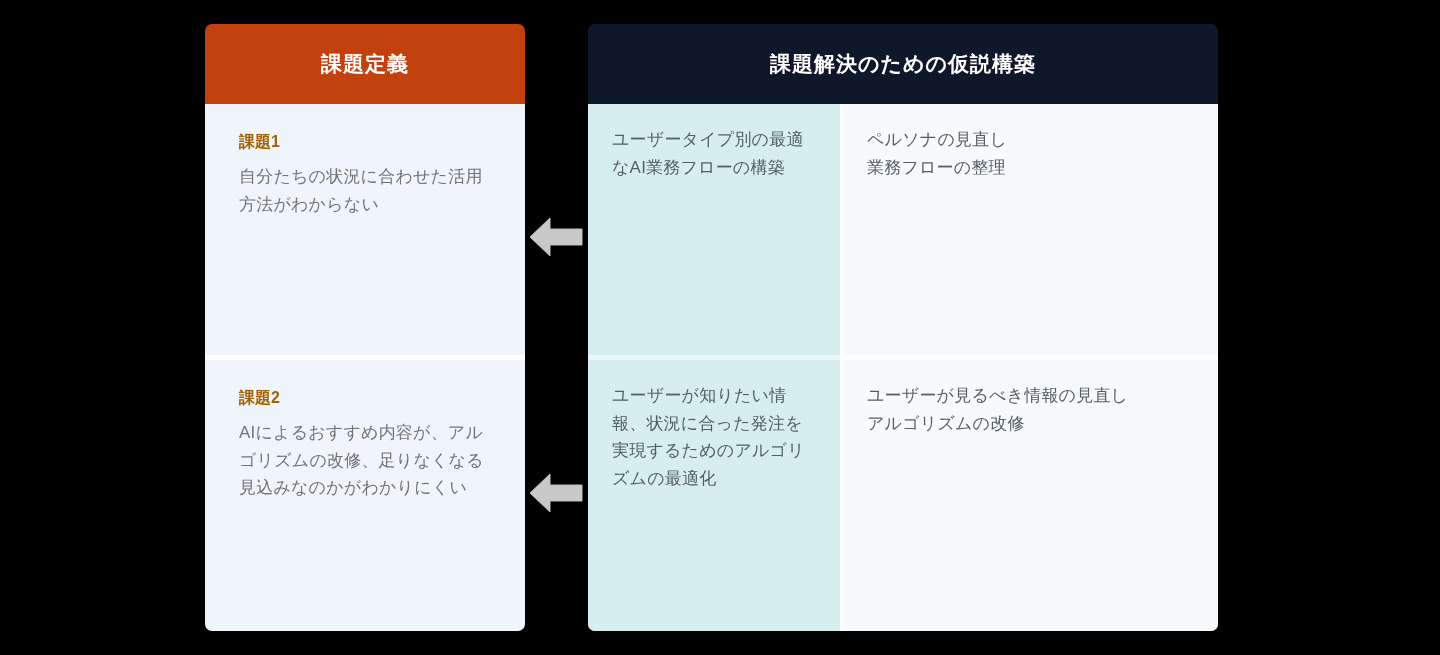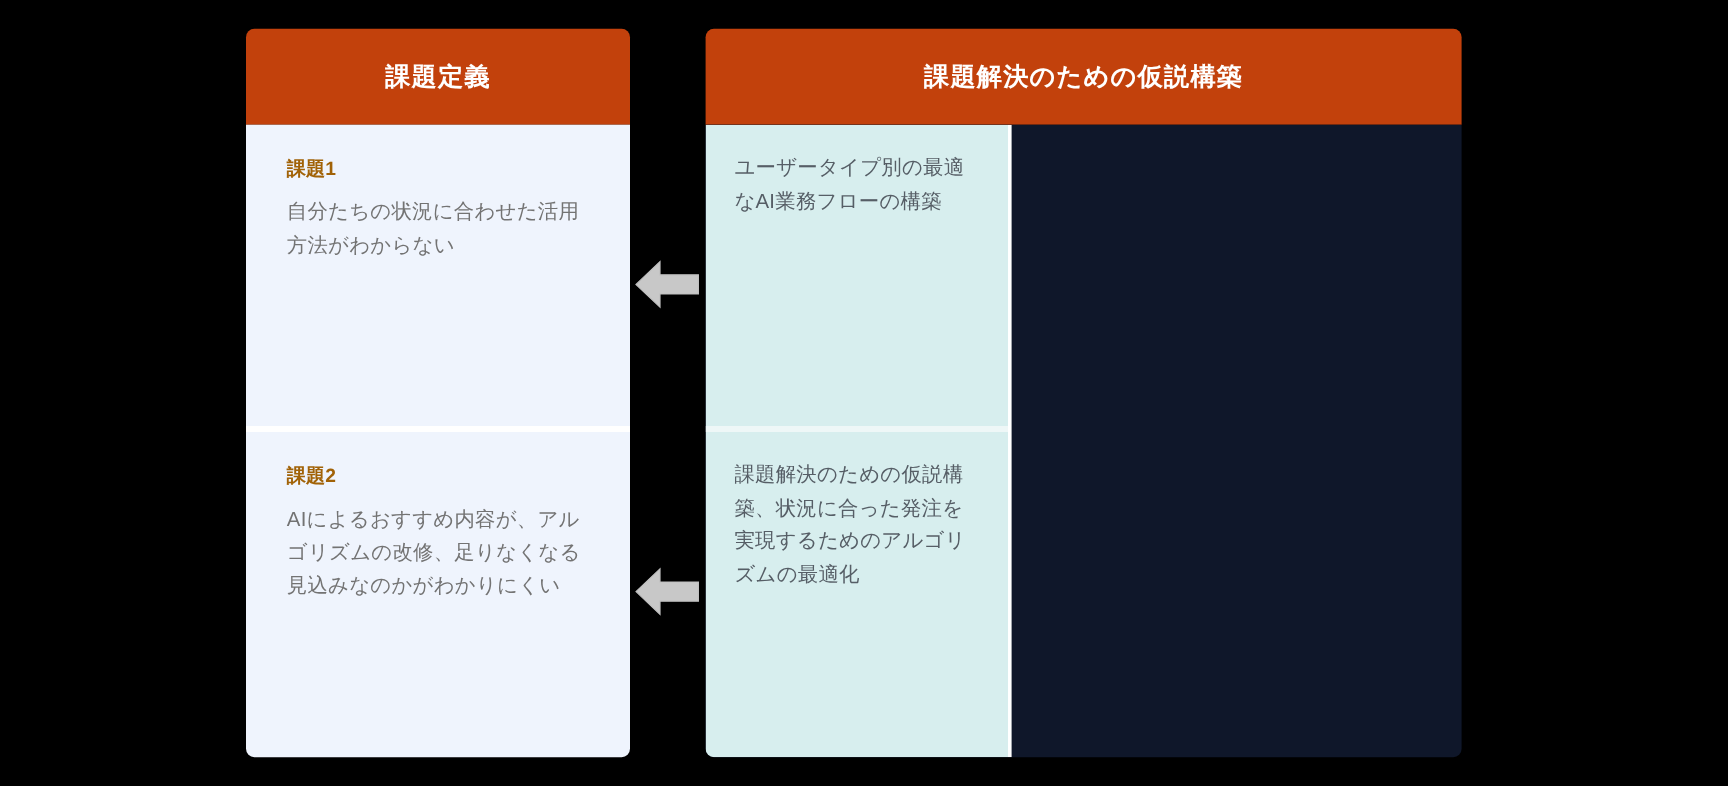--- a/index.html
+++ b/index.html
@@ -44,21 +44,21 @@
     display: flex;
     align-items: center;
     justify-content: center;
     color: #ffffff;
     font-weight: bold;
     font-size: 21px;
     letter-spacing: 1px;
     box-sizing: border-box;
   }
   .panel-header.blue { background: #c2410c; }
-  .panel-header.teal { background: #c2410c; }
+  .panel-header.teal { background: #0f172a; }
 
   .panel-body {
     position: relative;
     height: 527px;
     border-radius: 0 0 7px 7px;
     overflow: hidden;
     background: #ffffff;
   }
 
   
@@ -87,21 +87,21 @@
     color: #737373;
     font-size: 17px;
     line-height: 1.62;
     margin: 0;
     letter-spacing: 0.2px;
   }
 
   
   .right-body {
     display: flex;
-    background: #0f172a;
+    background: #eab308;
   }
   .col-teal {
     width: 252px;
     background: #d7eeee;
     flex: none;
   }
   .col-divider {
     width: 3px;
     background: #ffffff;
     flex: none;
@@ -166,26 +166,37 @@
   <div class="right-panel">
     <div class="panel-header teal">課題解決のための仮説構築</div>
     <div class="panel-body right-body">
 
       <div class="col-teal">
         <div class="sub-row r1">
           <p class="sub-text">ユーザータイプ別の最適なAI業務フローの構築</p>
         </div>
         <div class="hgap-teal"></div>
         <div class="sub-row r2">
-          <p class="sub-text">課題解決のための仮説構築、状況に合った発注を実現するためのアルゴリズムの最適化</p>
+          <p class="sub-text">ユーザーが知りたい情報、状況に合った発注を実現するためのアルゴリズムの最適化</p>
         </div>
       </div>
 
       <div class="col-divider"></div>
 
+      <div class="col-white">
+        <div class="sub-row r1">
+          <p class="sub-text">ペルソナの見直し
+業務フローの整理</p>
+        </div>
+        <div class="hgap-white"></div>
+        <div class="sub-row r2">
+          <p class="sub-text">ユーザーが見るべき情報の見直し
+アルゴリズムの改修</p>
+        </div>
+      </div>
 
     </div>
   </div>
 
   <div class="arrow arrow-1">
     <svg width="56" height="46" viewBox="0 0 56 46" xmlns="http://www.w3.org/2000/svg">
       <polygon points="2,23 22,4 22,15 54,15 54,31 22,31 22,42" fill="#c8c8c8" stroke="#bfbfbf" stroke-width="1"></polygon>
     </svg>
   </div>
 

